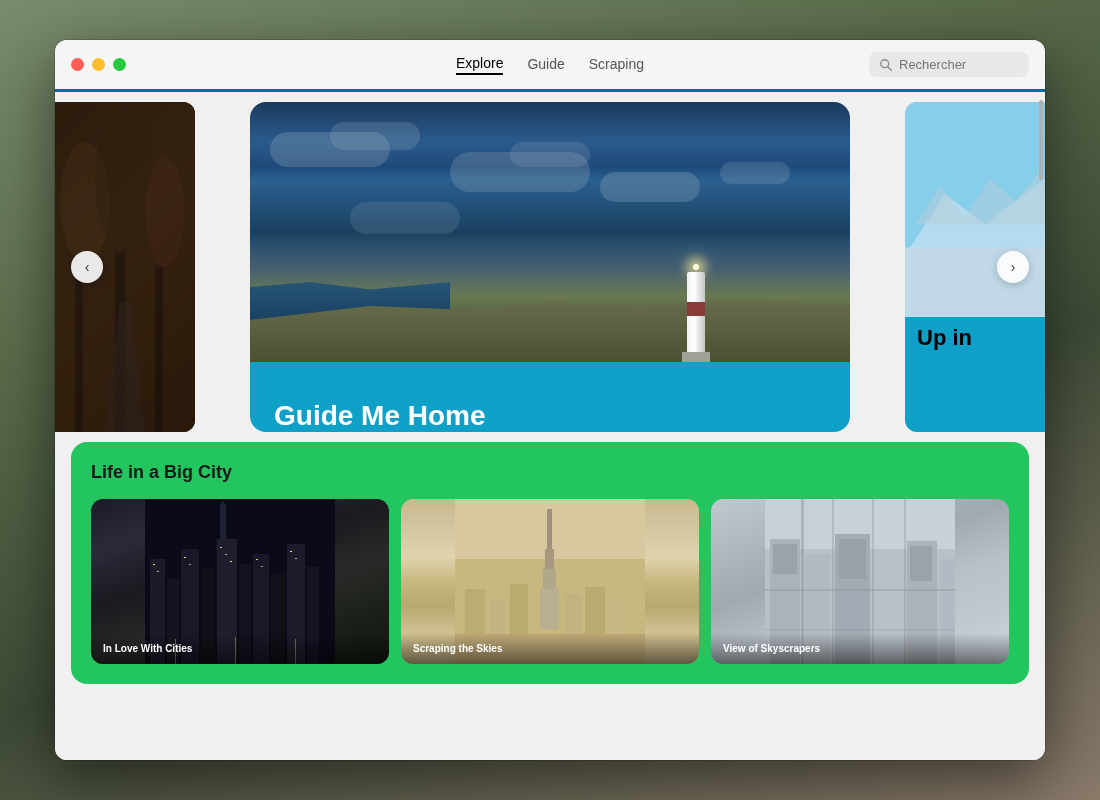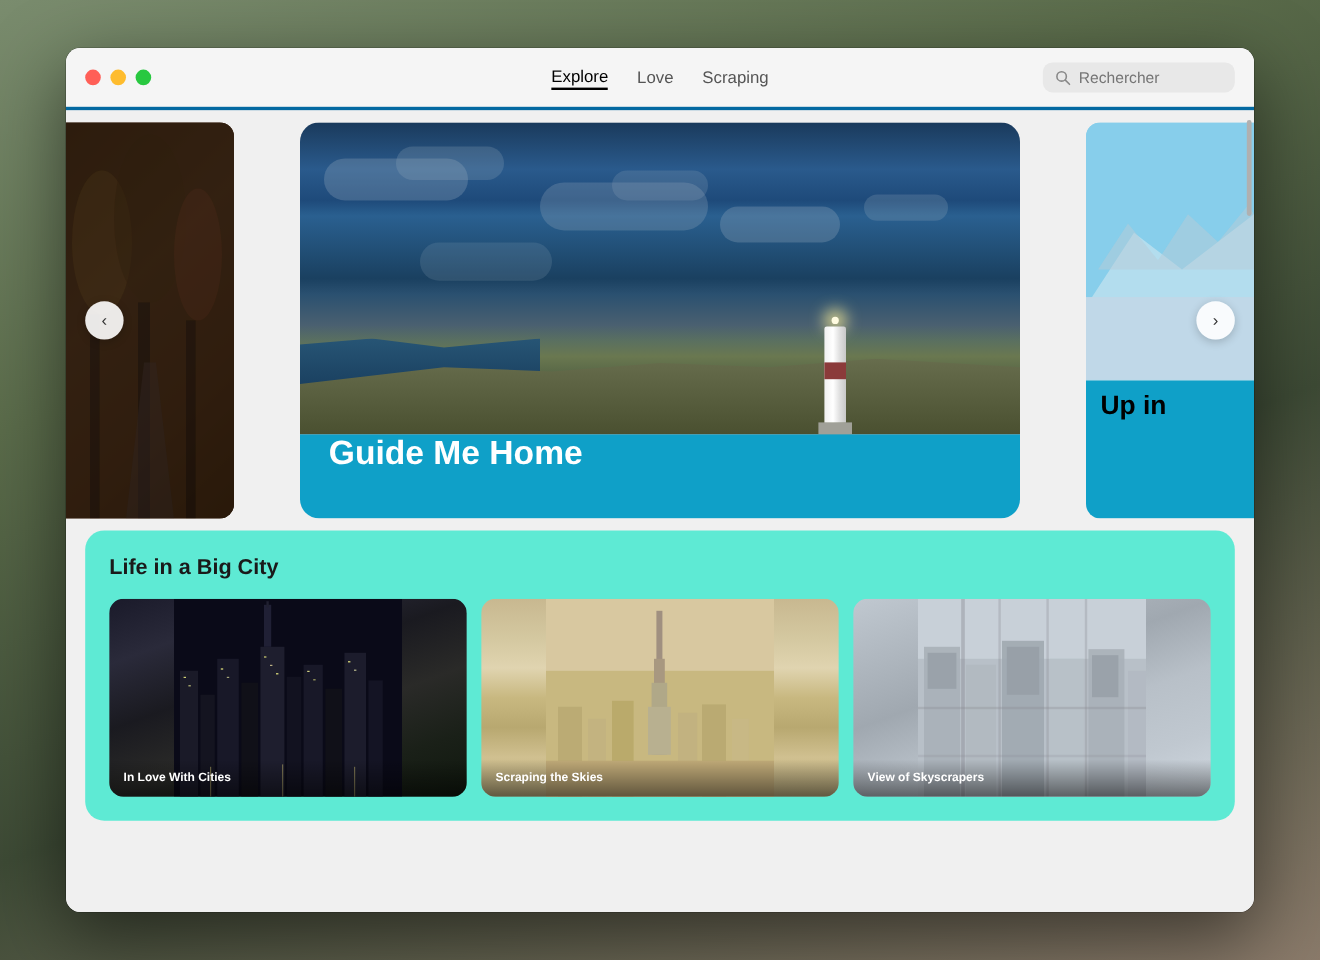--- a/index.html
+++ b/index.html
@@ -288,21 +288,21 @@
     .c7 { width: 110px; height: 32px; top: 100px; left: 100px; opacity: 0.3; }
 
     .carousel-main-label {
       position: absolute;
       bottom: 0;
       left: 0;
       right: 0;
       height: 70px;
       background: #0fa0c8;
       display: flex;
-      align-items: flex-start;
+      align-items: flex-end;
       padding: 0 24px;
     }
 
     .carousel-main-label span {
       font-size: 28px;
       font-weight: 700;
       color: white;
     }
 
     
@@ -349,21 +349,21 @@
     .partial-right-label span {
       font-size: 22px;
       font-weight: 700;
       color: #000;
       text-align: right;
     }
 
     
     .grid-section {
       margin: 0 16px 16px;
-      background: #5eead4;
+      background: #22c55e;
       border-radius: 16px;
       padding: 20px;
     }
 
     .grid-section-title {
       font-size: 18px;
       font-weight: 600;
       color: #1a1a1a;
       margin-bottom: 16px;
     }
@@ -453,21 +453,21 @@
 
   <div class="title-bar">
     <div class="traffic-lights">
       <div class="traffic-light tl-red"></div>
       <div class="traffic-light tl-yellow"></div>
       <div class="traffic-light tl-green"></div>
     </div>
 
     <div class="nav-tabs">
       <span class="nav-tab active">Explore</span>
-      <span class="nav-tab">Love</span>
+      <span class="nav-tab">Guide</span>
       <span class="nav-tab">Scraping</span>
     </div>
 
     <div class="search-bar">
       <svg class="search-icon-svg" viewBox="0 0 16 16" fill="none">
         <circle cx="6.5" cy="6.5" r="4.5" stroke="#888" stroke-width="1.5"></circle>
         <line x1="10" y1="10" x2="14" y2="14" stroke="#888" stroke-width="1.5" stroke-linecap="round"></line>
       </svg>
       <input class="search-input" type="text" placeholder="Rechercher" style="">
     </div>

